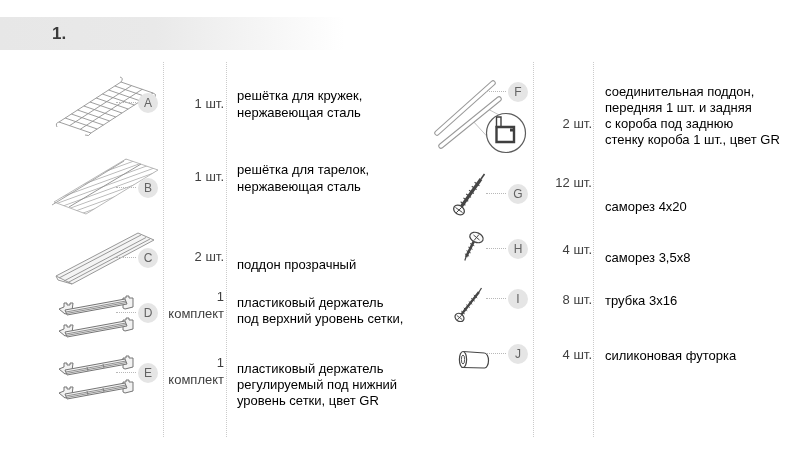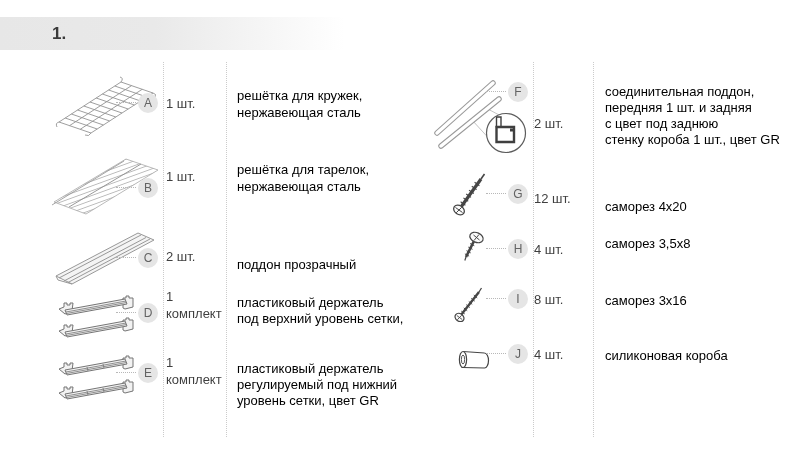--- a/index.html
+++ b/index.html
@@ -14,21 +14,21 @@
   }
   .header-num{font-size:17px;font-weight:700;color:#3a3a3a;margin-right:6px;}
   .header-title{font-size:15px;font-weight:500;color:#4a4a4a;letter-spacing:.2px;}
   .vline{position:absolute;top:62px;height:375px;width:0;border-left:1px dotted #cbcbcb;}
   .letter{
     position:absolute;width:20px;height:20px;border-radius:50%;background:#e5e5e5;
     color:#636363;font-size:12px;font-weight:500;display:flex;align-items:center;justify-content:center;
   }
   .leader{position:absolute;width:20px;height:0;border-top:1px dotted #b8b8b8;}
   .qty{
-    position:absolute;width:58px;transform:translateY(-50%);text-align:left;
+    position:absolute;width:58px;transform:translateY(-50%);text-align:right;
     font-size:13px;line-height:17px;color:#3f3f3f;
   }
   .desc{position:absolute;font-size:13px;line-height:17px;color:#000000;}
   .desc.lh16{line-height:16px;}
   .art{position:absolute;}
   svg line,svg path,svg rect,svg ellipse,svg circle{vector-effect:non-scaling-stroke;}
 </style>
 </head>
 <body>
 
@@ -198,21 +198,21 @@
     </svg>
     <div class="leader" style="left:486px;top:91px"></div>
     <div class="letter" style="left:508px;top:82px">F</div>
     <div class="qty" style="left:534px;top:123px">
       <div>2 шт.</div>
       <div></div>
     </div>
     <div class="desc lh16" style="left:605px;top:84px">
       <div>соединительная поддон,</div>
       <div>передняя 1 шт. и задняя</div>
-      <div>с цвет под заднюю</div>
+      <div>с короба под заднюю</div>
       <div>стенку короба 1 шт., цвет GR</div>
     </div>
   </div>
 
   <div>
     <svg class="art" style="left:450px;top:170px" width="40" height="46" viewBox="0 0 40 46">
       <g stroke="#454545" fill="none">
         <line x1="11" y1="37" x2="31" y2="9" stroke-width="3.2"></line>
         <line x1="31" y1="9" x2="34.5" y2="4" stroke-width="1.6"></line>
         <g stroke-width="1.1">
@@ -223,21 +223,21 @@
           <line x1="21.8" y1="16.2" x2="26.6" y2="19.6"></line>
             <line x1="24.6" y1="12.3" x2="29.4" y2="15.7"></line>
         </g>
         <ellipse cx="9" cy="40" rx="5.8" ry="4.4" transform="rotate(36 9 40)" fill="#fafafa" stroke-width="1.3"></ellipse>
         <line x1="5.5" y1="37.5" x2="12.5" y2="42.5" stroke-width="1"></line>
         <line x1="11.8" y1="37.2" x2="6.2" y2="42.8" stroke-width="1"></line>
       </g>
     </svg>
     <div class="leader" style="left:486px;top:193px"></div>
     <div class="letter" style="left:508px;top:184px">G</div>
-    <div class="qty" style="left:534px;top:198px">
+    <div class="qty" style="left:534px;top:182px">
       <div>12 шт.</div>
       <div></div>
     </div>
     <div class="desc" style="left:605px;top:198px">
       <div>саморез 4x20</div>
       <div></div>
     </div>
   </div>
 
   <div>
@@ -255,21 +255,21 @@
         <line x1="13.5" y1="5" x2="19.5" y2="10" stroke-width="1"></line>
         <line x1="19" y1="4.5" x2="14" y2="10.5" stroke-width="1"></line>
       </g>
     </svg>
     <div class="leader" style="left:486px;top:248px"></div>
     <div class="letter" style="left:508px;top:239px">H</div>
     <div class="qty" style="left:534px;top:249px">
       <div>4 шт.</div>
       <div></div>
     </div>
-    <div class="desc" style="left:605px;top:235px">
+    <div class="desc" style="left:605px;top:249px">
       <div>саморез 3,5x8</div>
       <div></div>
     </div>
   </div>
 
   <div>
     <svg class="art" style="left:452px;top:284px" width="34" height="38" viewBox="0 0 34 38">
       <g stroke="#454545" fill="none">
         <line x1="9" y1="31" x2="27" y2="8" stroke-width="2.4"></line>
         <line x1="27" y1="8" x2="29.5" y2="4" stroke-width="1.3"></line>
@@ -286,38 +286,38 @@
         <line x1="9.7" y1="31.2" x2="5.3" y2="35.8" stroke-width="0.9"></line>
       </g>
     </svg>
     <div class="leader" style="left:486px;top:298px"></div>
     <div class="letter" style="left:508px;top:289px">I</div>
     <div class="qty" style="left:534px;top:299px">
       <div>8 шт.</div>
       <div></div>
     </div>
     <div class="desc" style="left:605px;top:292px">
-      <div>саморез 3x16</div>
+      <div>трубка 3x16</div>
       <div></div>
     </div>
   </div>
 
   <div>
     <svg class="art" style="left:456px;top:348px" width="36" height="24" viewBox="0 0 36 24">
       <g stroke="#454545" fill="#ffffff">
         <path d="M7,3.5 L28.5,5 a4,7.5 0 0 1 0,15 L7,19.5" stroke-width="1.2"></path>
         <ellipse cx="7" cy="11.5" rx="3.6" ry="8" stroke-width="1.2"></ellipse>
         <ellipse cx="7" cy="11.5" rx="1.6" ry="4.5" stroke-width="0.9" fill="none"></ellipse>
       </g>
     </svg>
     <div class="leader" style="left:486px;top:353px"></div>
     <div class="letter" style="left:508px;top:344px">J</div>
     <div class="qty" style="left:534px;top:354px">
       <div>4 шт.</div>
       <div></div>
     </div>
     <div class="desc" style="left:605px;top:347px">
-      <div>силиконовая короба</div>
+      <div>силиконовая футорка</div>
       <div></div>
     </div>
   </div>
 
 </div>
 
 </body></html>

